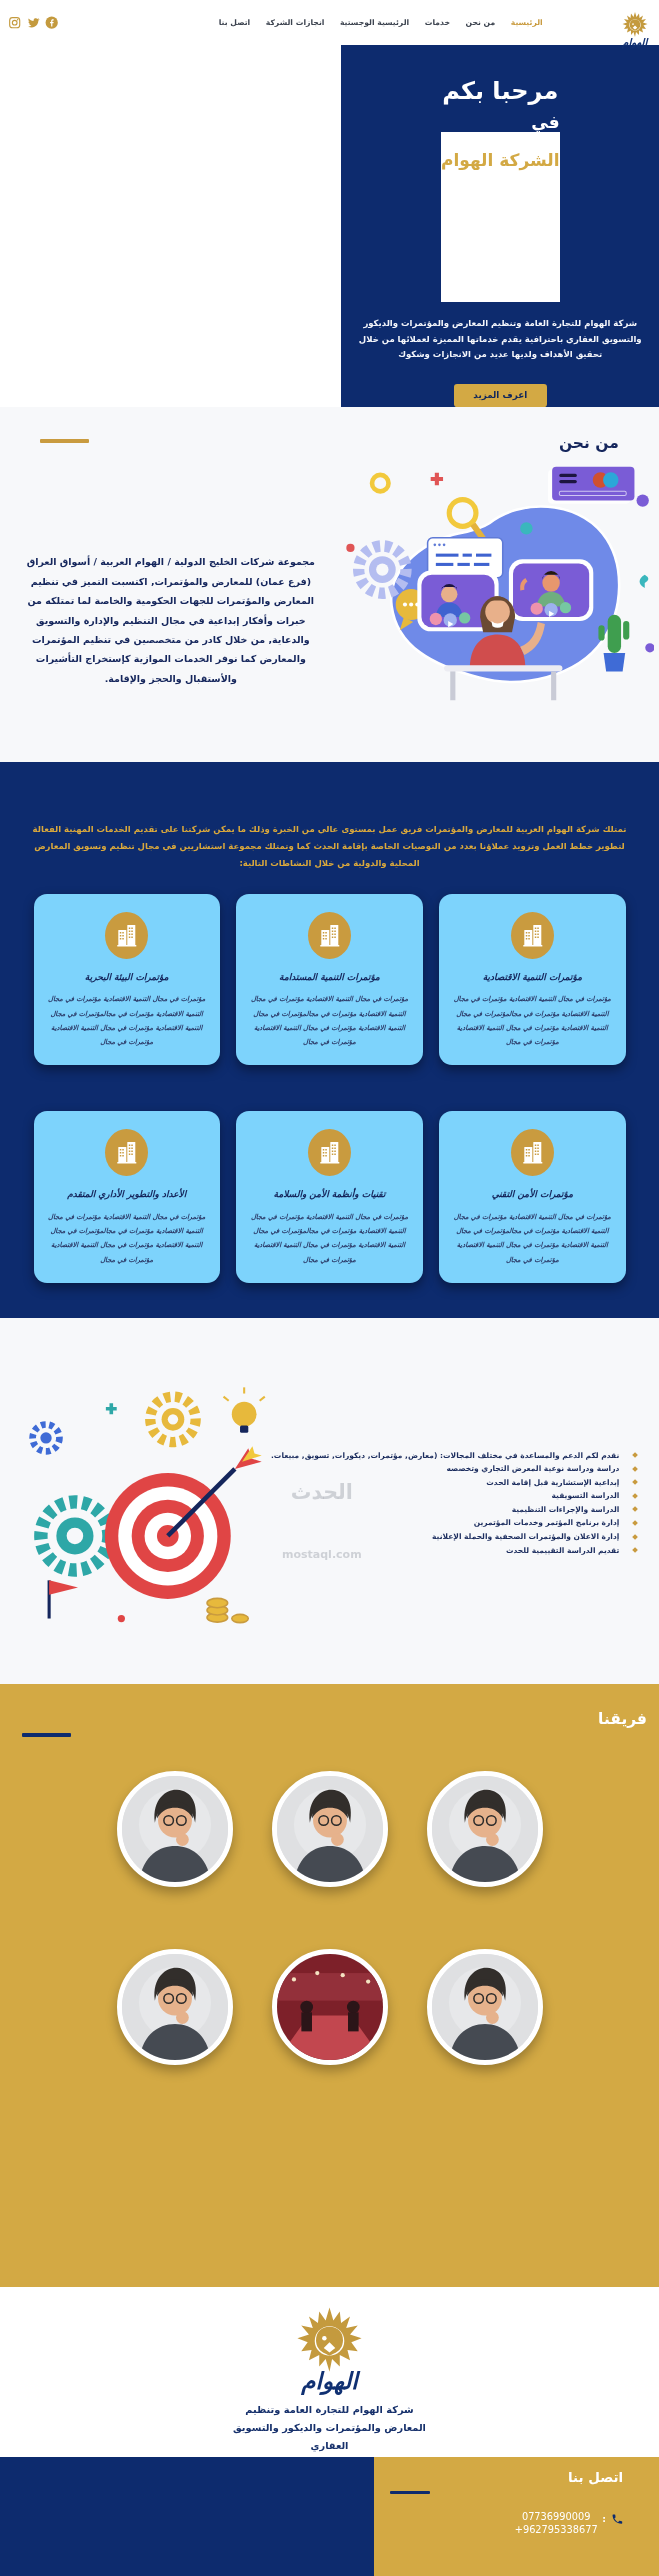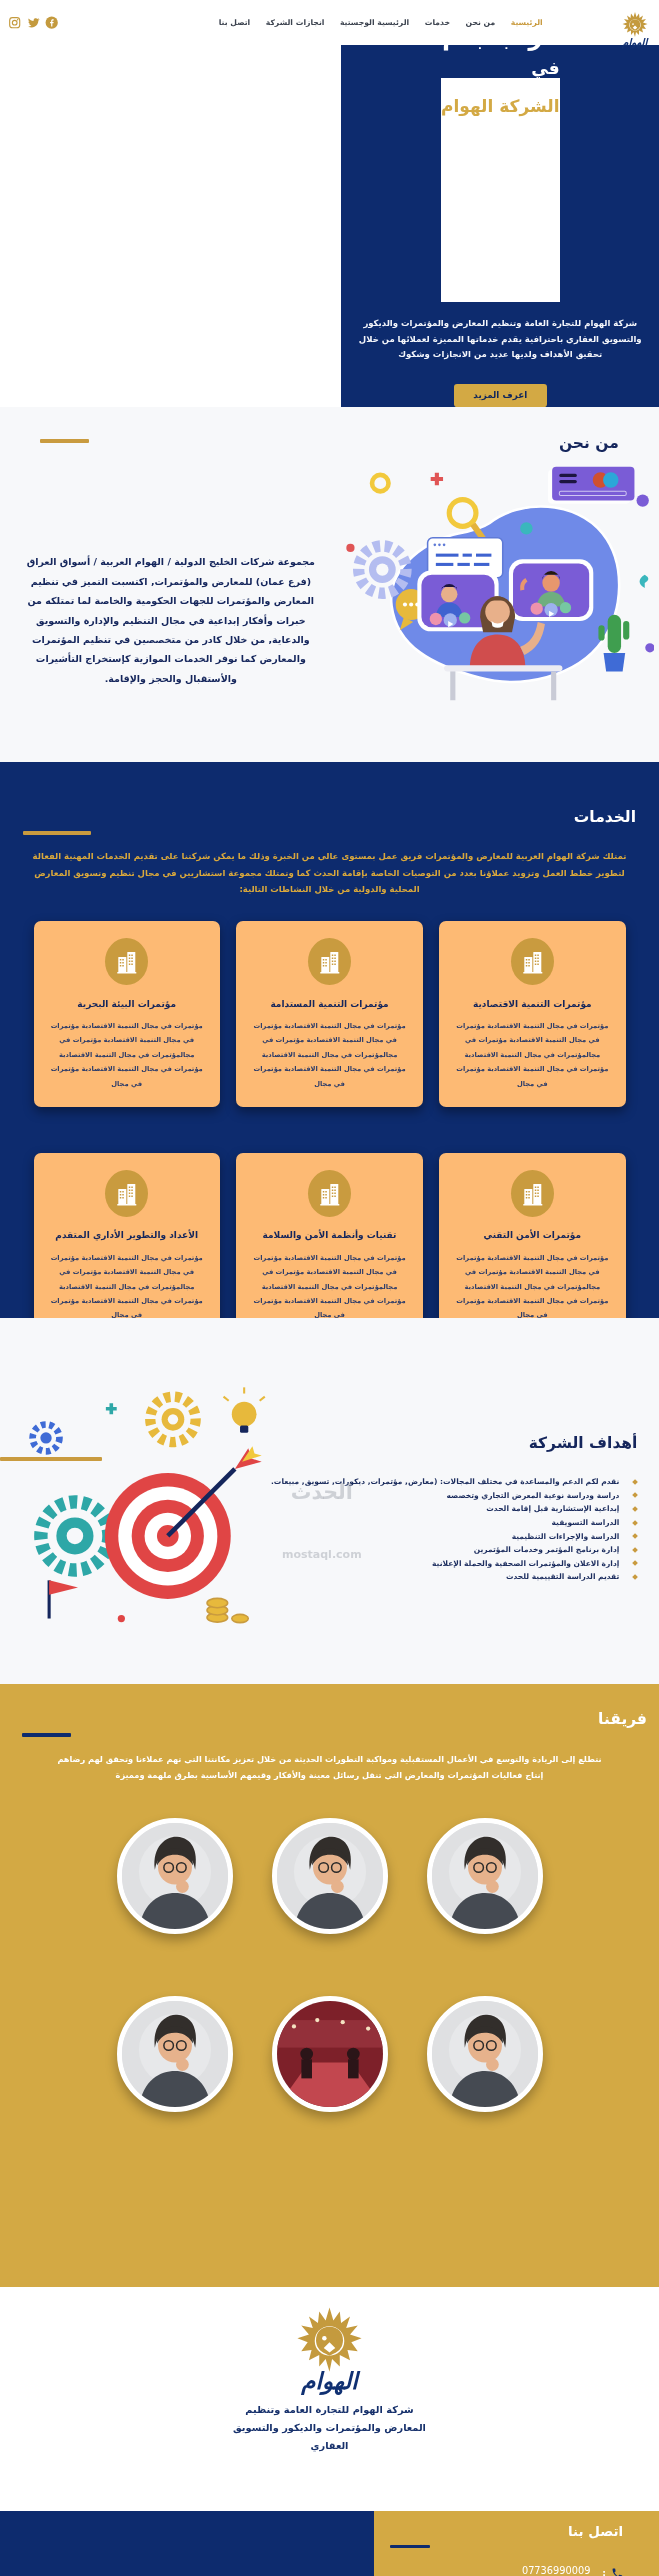--- a/index.html
+++ b/index.html
@@ -76,23 +76,24 @@
   .services .head-bar{ width:68px; }
   .services-intro{
     margin:13.4px auto 0; width:608px; text-align:center;
     color:#d9a83c; font-weight:700; font-size:8.5px; line-height:1.95;
   }
   .cards{
     width:592px; margin:23px auto 0;
     display:grid; grid-template-columns:repeat(3,1fr); gap:46px 16.5px;
   }
   .card{
-    background:#fdba74; border-radius:7px; padding:17.5px 13.4px 15.5px;
+    background:#7dd3fc; border-radius:13px; padding:17.5px 13.4px 15.5px;
     box-shadow:0 4.1px 10.3px rgba(0,0,0,.38); min-height:164px;
     text-align:center;
+    font-style:italic;
   }
   .card-icon{
     width:43px; height:47px; border-radius:50%;
     background:#c99b3f; margin:0 auto 13.4px;
     display:flex; align-items:center; justify-content:center;
   }
   .card-icon svg{ width:21.6px; height:24px; }
   .card h3{ font-size:9px; font-weight:700; color:#15265c; margin-bottom:10.3px; }
   .card p{ font-size:6.7px; font-weight:700; color:#2c3c6a; line-height:2.15; }
   
@@ -118,21 +119,21 @@
   }
   .team-grid{ margin-top:34px; display:flex; flex-direction:column; gap:62px; align-items:center; }
   .team-row{ display:flex; gap:39px; }
   .member{
     width:116px; height:116px; border-radius:50%;
     border:5.2px solid #fff; overflow:hidden;
     box-shadow:0 6.2px 11.3px rgba(0,0,0,.28); background:#dfe0e2;
   }
   .member svg{ width:100%; height:100%; display:block; }
   
-  .brand{ height:224px; background:#fff; display:flex; flex-direction:column; align-items:center; padding-top:17.5px; }
+  .brand{ height:170px; background:#fff; display:flex; flex-direction:column; align-items:center; padding-top:17.5px; }
   .brand .brand-lion{ width:81px; height:77px; }
   .brand .brand-name{ font-size:23px; font-weight:700; color:#103072; font-style:italic; margin-top:-13.4px; }
   .brand-caption{
     width:196px; margin-top:7.2px; text-align:center;
     font-size:9.8px; font-weight:700; color:#16306b; line-height:1.8;
   }
   
   .footer{ height:183px; background:#0d2b6e; position:relative; }
   .footer-gold{
     position:absolute; top:0; right:0; width:285px; height:161px;
@@ -417,24 +418,20 @@
           <rect x="560" y="330" width="12" height="36" rx="6" fill="#3f9e4f"></rect>
           <path d="M522 392 h42 l-5 36 h-32 z" fill="#3f6bd6"></path>
         </g>
       </svg>
     </div>
     <p class="about-text">مجموعة شركات الخليج الدولية / الهوام العربية / أسواق العراق (فرع عمان) للمعارض والمؤتمرات, اكتسبت التميز في تنظيم المعارض والمؤتمرات للجهات الحكومية والخاصة لما تمتلكه من خبرات وأفكار إبداعية في مجال التنظيم والإدارة والتسويق والدعاية, من خلال كادر من متخصصين في تنظيم المؤتمرات والمعارض كما نوفر الخدمات الموازية كإستخراج التأشيرات والأستقبال والحجز والإقامة.</p>
   </div>
 </section>
 
 <section class="services">
-  <div class="sec-head on-dark">
-    <h2>الخدمات</h2>
-    <div class="head-bar" style="width:68px"></div>
-  </div>
   <p class="services-intro">تمتلك شركة الهوام العربية للمعارض والمؤتمرات فريق عمل بمستوى عالي من الخبرة وذلك ما يمكن شركتنا على تقديم الخدمات المهنية الفعالة لتطوير خطط العمل وتزويد عملاؤنا بعدد من التوصيات الخاصة بإقامة الحدث كما وتمتلك مجموعة استشاريين في مجال تنظيم وتسويق المعارض المحلية والدولية من خلال النشاطات التالية:</p>
   <div class="cards">
     <div class="card">
       <div class="card-icon">
           <svg viewBox="0 0 42 48">
             <use href="#building"></use>
           </svg>
         </div>
       <h3>مؤتمرات التنمية الاقتصادية</h3>
       <p>مؤتمرات في مجال التنمية الاقتصادية مؤتمرات في مجال التنمية الاقتصادية مؤتمرات في مجالمؤتمرات في مجال التنمية الاقتصادية مؤتمرات في مجال التنمية الاقتصادية مؤتمرات في مجال</p>
@@ -532,24 +529,20 @@
         <ellipse cx="396" cy="468" rx="20" ry="9"></ellipse>
           <ellipse cx="396" cy="454" rx="20" ry="9"></ellipse>
           <ellipse cx="396" cy="440" rx="20" ry="9"></ellipse>
         <ellipse cx="440" cy="470" rx="16" ry="8"></ellipse>
       </g>
       <path d="M180 60 h7 v-7 h7 v7 h7 v7 h-7 v7 h-7 v-7 h-7 z" fill="#2ea7a7"></path>
       <circle cx="210" cy="470" r="7" fill="#e04545"></circle>
     </svg>
   </div>
   <div class="goals-content">
-    <div class="sec-head">
-      <h2>أهداف الشركة</h2>
-      <div class="head-bar" style="width:102px"></div>
-    </div>
     <ul>
       <li>
           <span class="goal-bullet"></span>
           <span class="txt">نقدم لكم الدعم والمساعدة في مختلف المجالات: (معارض, مؤتمرات, ديكورات, تسويق, مبيعات.</span>
         </li>
       <li>
           <span class="goal-bullet"></span>
           <span class="txt">دراسة ودراسة نوعية المعرض التجاري وتخصصه</span>
         </li>
       <li>
@@ -578,21 +571,20 @@
         </li>
     </ul>
   </div>
 </section>
 
 <section class="team gold-dots">
   <div class="sec-head on-dark">
     <h2>فريقنا</h2>
     <div class="head-bar"></div>
   </div>
-  <p class="team-par">نتطلع إلى الريادة والتوسع في الأعمال المستقبلية ومواكبة التطورات الحديثة من خلال تعزيز مكانتنا التي تهم عملاءنا وتحقق لهم رضاهم إنتاج فعاليات المؤتمرات والمعارض التي تنقل رسائل معينة والأفكار وقيمهم الأساسية بطرق ملهمة ومميزة</p>
   <div class="team-grid">
     <div class="team-row">
       <div class="member">
           <svg viewBox="0 0 100 100">
             <use href="#woman-photo"></use>
           </svg>
         </div>
       <div class="member">
           <svg viewBox="0 0 100 100">
             <use href="#woman-photo"></use>

